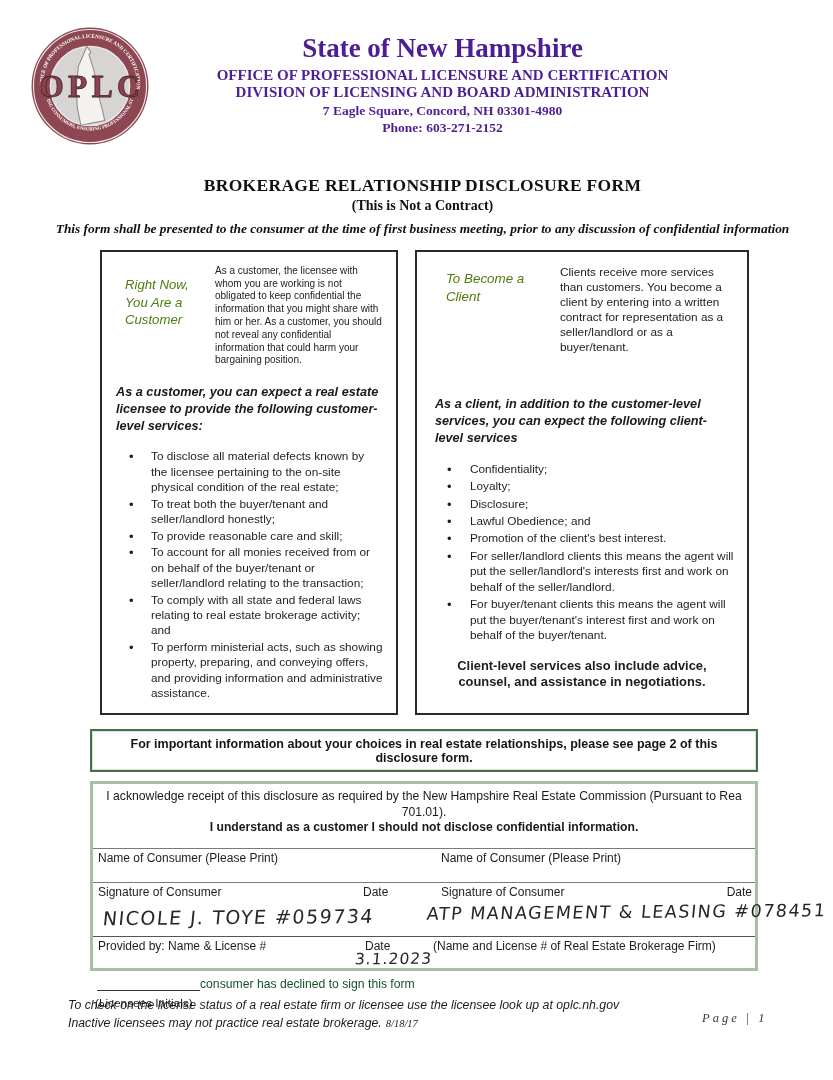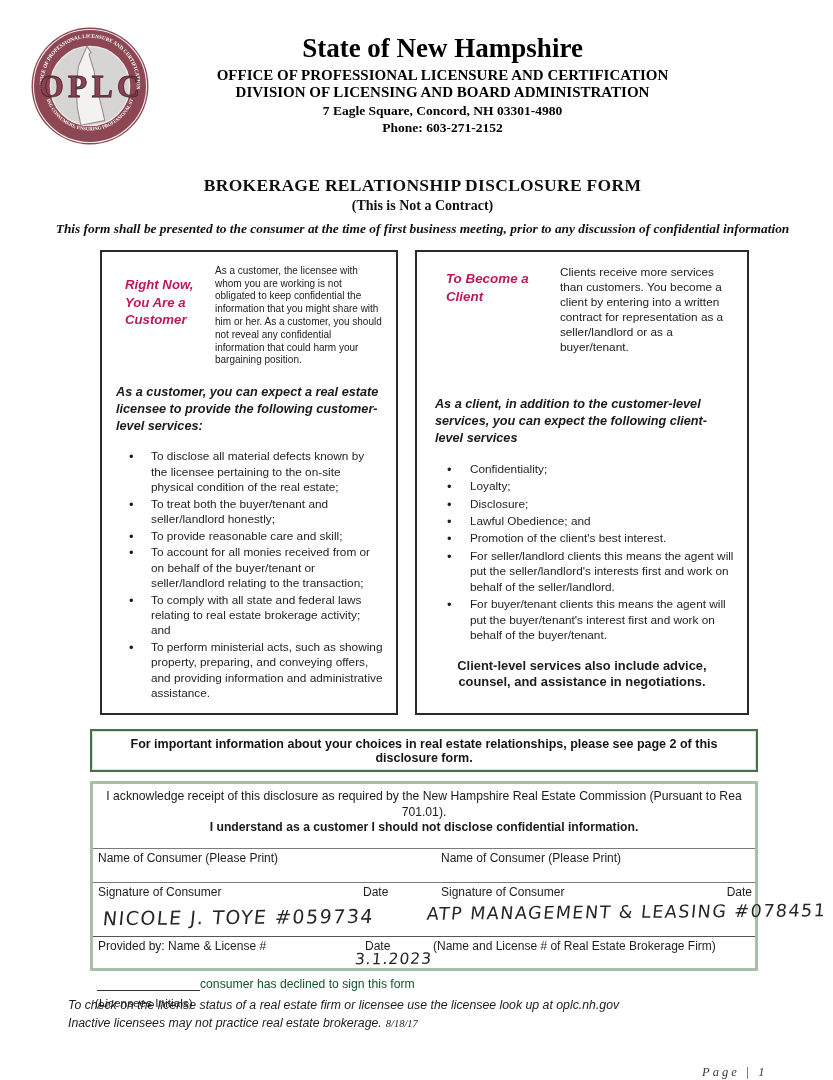--- a/index.html
+++ b/index.html
@@ -12,41 +12,41 @@
     color: #1c1c1c;
     font-family: "Liberation Sans", sans-serif;
     overflow: hidden;
   }
   
   .seal { position:absolute; left:30px; top:26px; width:120px; height:120px; }
   .header-text {
     padding-top: 34px; padding-left: 52px;
     text-align: center;
     font-family: "Liberation Serif", serif;
-    font-weight: bold; color:#000000;
+    font-weight: bold; color:#4c1d95;
   }
   .state-name { font-size: 27px; line-height: 1.1; }
   .office-line { font-size: 15px; line-height: 1.18; margin-top: 3px; }
   .division-line { font-size: 15px; line-height: 1.18; }
   .address-line { font-size: 13.5px; line-height: 1.25; margin-top: 1px; }
   .phone-line { font-size: 13.5px; line-height: 1.25; }
   
   .title-block { margin-top: 38px; text-align:center; padding-left: 12px;
     font-family:"Liberation Serif", serif; color:#111; }
   .form-title { font-size: 17.5px; font-weight:600; letter-spacing:0.3px; }
   .form-subtitle { font-size: 14px; font-weight:bold; margin-top:2px; }
   .form-note { margin-top: 7px; font-size: 13.4px; font-weight:bold; font-style:italic; padding-left:0; }
   
   .columns { display:flex; gap:17px; margin:13px 0 0 100px; width:649px; align-items:stretch; }
   .info-box { border: 2px solid #2a2a2a; background:#fff; padding: 10px 13px; }
   .box-left { width: 326px; min-height: 430px; }
   .box-right { width: 366px; min-height: 424px; }
   .box-head { display:flex; }
   .box-head-label {
-    font-weight:bold; font-style:italic; font-size:13.2px; line-height:1.35; color:#be185d;
+    font-weight:normal; font-style:italic; font-size:13.2px; line-height:1.35; color:#4d7c0f;
   }
   .box-left .box-head-label { width: 100px; padding: 14px 4px 0 10px; }
   .box-right .box-head-label { width: 130px; padding: 8px 4px 0 16px; font-size:13.4px; }
   .box-head-para { flex:1; font-size:10px; line-height:1.28; padding-top:3px; color:#222; }
   .box-right .box-head-para { font-size:11.8px; }
   .expect-line { font-weight:bold; font-style:italic; font-size:12.7px; line-height:1.32; color:#1a1a1a; }
   .box-left .expect-line { margin: 17px 0 0 1px; }
   .box-right .expect-line { margin: 41px 0 0 5px; }
   .bullet-list { list-style:none; margin: 15px 0 0 0; padding: 0; }
   .bullet-list li { position:relative; padding-left:36px; font-size:11.8px; line-height:1.31; margin-bottom:1px; color:#1e1e1e; }
@@ -95,21 +95,21 @@
   .declined-row { top:193px; left:4px; display:flex; align-items:flex-end; }
   .declined-underline { display:inline-block; width:103px; border-bottom:1.2px solid #333; height:13px; }
   .declined-text { font-size:12.2px; color:#14532d; }
   .initials-label { top:212px; left:2px; font-size:11.8px; }
   
   .footer-left { position:absolute; left:68px; top:997px; font-style:italic; color:#1c1c1c; }
   .footer-line1 { font-size:12.3px; line-height:1.45; }
   .footer-line2 { font-size:12.3px; line-height:1.45; }
   .footer-rev { font-family:"Liberation Serif", serif; font-size:10.5px; margin-left:4px; }
   .page-number {
-    position:absolute; left:702px; top:1065px;
+    position:absolute; left:702px; top:1011px;
     font-family:"Liberation Serif", serif; font-style:italic;
     font-size:12.5px; letter-spacing:3px; color:#3a3a3a;
   }
 </style>
 </head>
 <body>
 
 <div class="page">
 
   <svg class="seal" viewBox="0 0 118 118">

